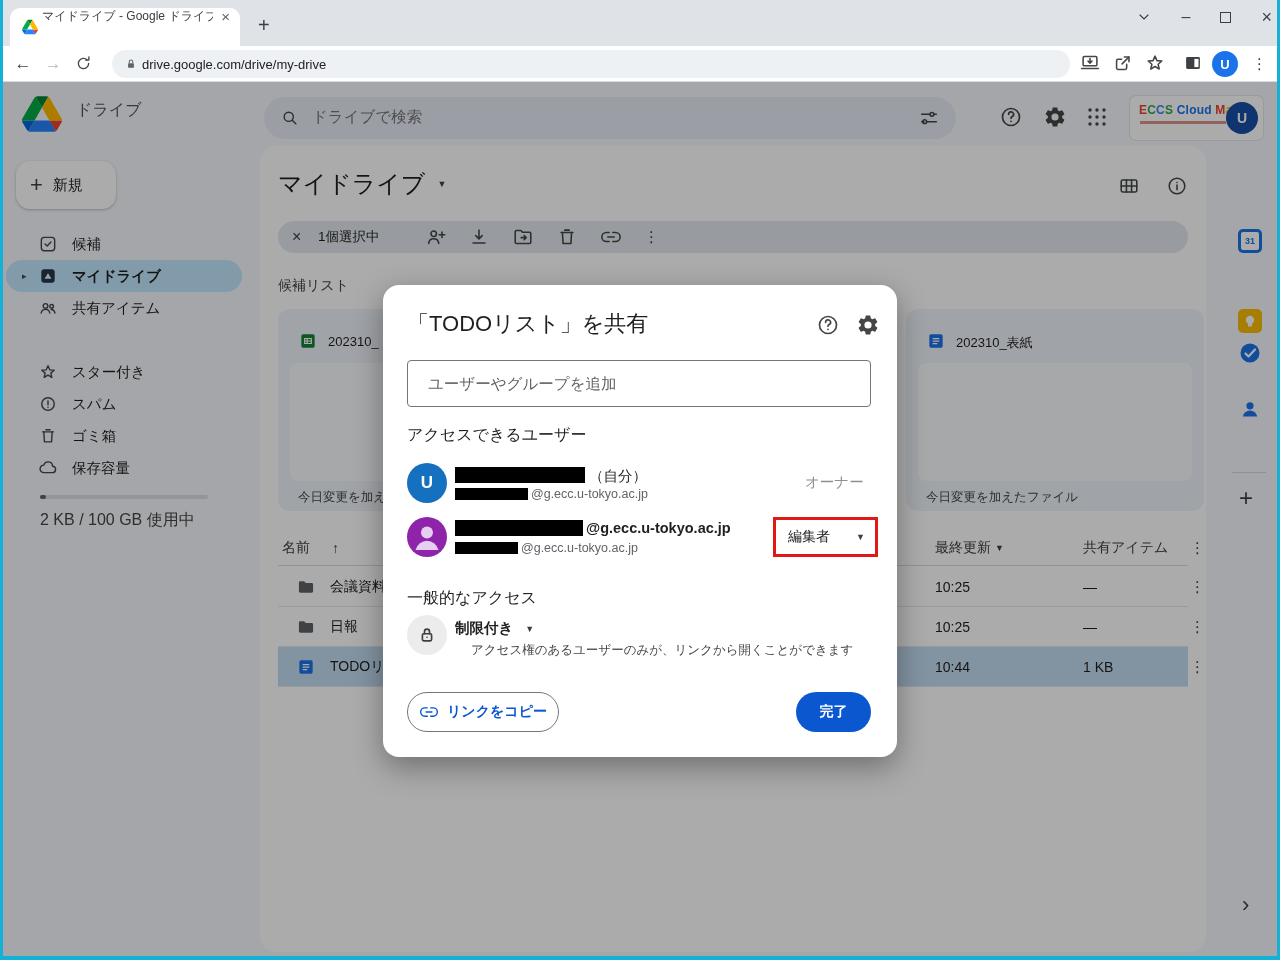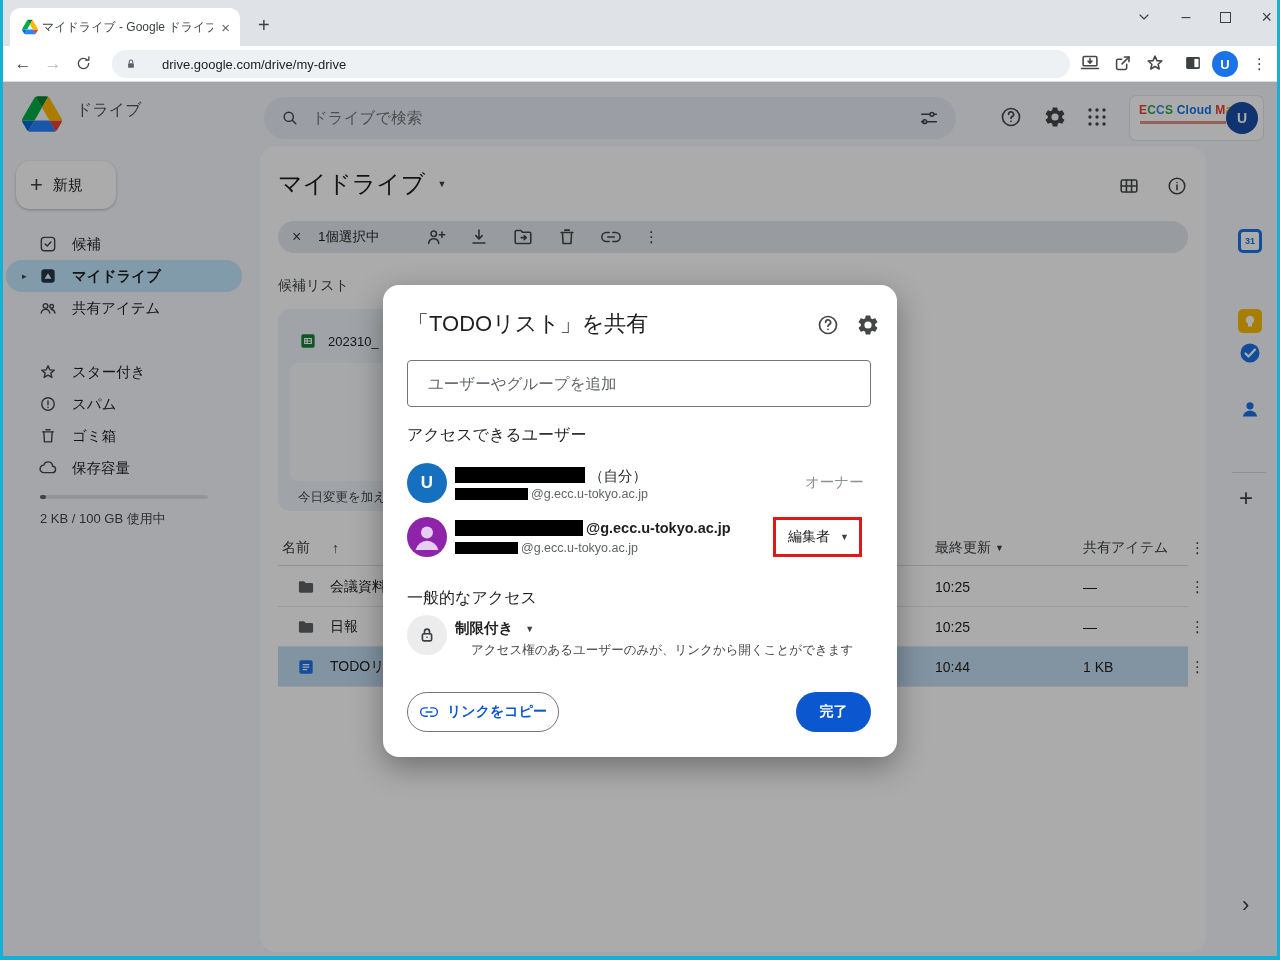--- a/index.html
+++ b/index.html
@@ -8,69 +8,69 @@
   *{margin:0;padding:0;box-sizing:border-box}
   body{width:1280px;height:960px;position:relative;overflow:hidden;background:#dfe2e7;
        font-family:"Liberation Sans","DejaVu Sans",sans-serif;color:#1f1f1f}
   .abs{position:absolute}
   svg.ic{stroke:var(--ink);fill:none;stroke-width:1.7;stroke-linecap:round;stroke-linejoin:round}
   svg.icf{fill:var(--ink);stroke:none}
 
   
   .titlebar{position:absolute;top:0;left:0;right:0;height:46px;background:#dfe2e7}
   .tab{position:absolute;left:10px;top:8px;width:230px;height:38px;background:#fff;
-       border-radius:10px 10px 0 0;display:flex;align-items:center;padding:0 10px;gap:8px}
+       border-radius:10px 10px 0 0;display:flex;padding:0 10px;gap:8px}
   .tab-title{font-size:12px;color:#3c4043;white-space:nowrap;overflow:hidden;flex:1}
   .tab-close{font-size:15px;color:#5f6368;cursor:default}
   .newtab{position:absolute;left:258px;top:14px;font-size:20px;color:#3c4043}
   .wc{position:absolute;top:0;right:8px;height:34px;display:flex;align-items:center;gap:30px;color:#3c4043}
   .wc .sq{width:11px;height:11px;border:1.5px solid #3c4043}
   .toolbar{position:absolute;top:46px;left:0;right:0;height:36px;background:#fff;
            border-bottom:1px solid #d6d9de;display:flex;align-items:center}
   .navbtn{width:30px;text-align:center;font-size:17px;color:#3f4348}
   .navbtn.dis{color:#b4b8bd}
   .urlbar{position:absolute;left:112px;top:4px;width:958px;height:28px;border-radius:14px;
-          background:#eef1f4;display:flex;align-items:center;padding:0 12px;gap:24px}
+          background:#eef1f4;display:flex;align-items:center;padding:0 12px;gap:4px}
   .url{font-size:13px;color:#202124}
   .tb-ic{position:absolute;top:6px}
   .avatar{border-radius:50%;background:var(--accentBright);color:#fff;display:flex;
           align-items:center;justify-content:center;font-weight:bold}
 
   
   .webpage{position:absolute;top:82px;left:0;right:0;bottom:0;background:#f6f8fc}
   .dim{position:absolute;inset:0;background:rgba(0,0,0,.33);z-index:10}
 
   
   .gd-logo{left:22px;top:12px;width:40px;height:40px}
   .gd-name{left:76px;top:18px;font-size:16px;color:#51555a}
   .search{left:264px;top:15px;width:692px;height:42px;border-radius:21px;background:#e7edf6;
           display:flex;align-items:center;padding:0 16px;gap:12px}
   .search input{border:none;background:transparent;outline:none;font-size:15.5px;flex:1;
-          font-family:Liberation Serif, serif;color:#1f1f1f}
+          font-family:Liberation Mono, monospace;color:#1f1f1f}
   .hicon{top:23px;width:24px;height:24px}
   .eccs{left:1130px;top:14px;width:133px;height:44px;background:#fff;border-radius:6px;
         box-shadow:0 0 0 1px #e3e6ea}
   .eccs-letters{position:absolute;left:9px;top:7px;font-size:12px;font-weight:bold;letter-spacing:.2px}
   .eccs-sub{position:absolute;left:10px;top:25px;width:86px;height:3px;background:#c0392b;opacity:.55}
   .eccs .avatar{position:absolute;right:5px;top:6px;width:32px;height:32px;background:#174ea6;font-size:14px}
 
   
   .newbtn{left:16px;top:79px;width:100px;height:48px;background:#fff;border-radius:14px;
           box-shadow:0 1px 3px rgba(0,0,0,.25);display:flex;align-items:center;gap:10px;
           padding:0 14px;font-size:15px}
   .newbtn .plus{font-size:22px;color:#3c4043}
   .nav-item{left:6px;width:236px;height:32px;border-radius:16px;display:flex;align-items:center;
             font-size:14.5px;color:#1f1f1f}
   .nav-item .nicon{position:absolute;left:32px;width:20px;height:20px}
   .nav-item .nlabel{position:absolute;left:66px;white-space:nowrap}
   .nav-item.selected{background:var(--navSelected);font-weight:bold}
   .nav-item .exp{position:absolute;left:16px;font-size:9px;color:#3c4043}
   .progress{left:40px;top:413px;width:168px;height:4px;border-radius:2px;background:#dcdfe4}
   .progress .fill{width:6px;height:4px;border-radius:2px;background:#5f6368}
-  .storage{left:40px;top:428px;font-size:13px;color:var(--ink)}
+  .storage{left:40px;top:428px;font-size:16px;color:var(--ink)}
 
   
   .main{left:260px;top:64px;width:946px;height:806px;background:#fff;border-radius:16px}
   .m-title{left:18px;top:22px;font-size:24px;display:flex;align-items:center;gap:12px}
   .caret{font-size:9px;color:#3c4043}
   .viewic{top:29px;width:22px;height:22px}
   .seltb{left:18px;top:75px;width:910px;height:32px;border-radius:16px;background:#e3e8ee;
          display:flex;align-items:center}
   .seltb .x{position:absolute;left:14px;font-size:16px;color:#3c4043}
   .selcount{position:absolute;left:40px;font-size:13.5px}
@@ -105,21 +105,21 @@
   .d-hic{top:28px;width:24px;height:24px}
   .d-input{left:24px;top:75px;width:464px;height:47px;border:1px solid #747775;border-radius:4px;
            font-size:15.5px;padding:0 20px;outline:none;font-family:inherit;color:#1f1f1f;background:#fff}
   .d-input::placeholder{color:#5f6368}
   .d-sec{font-size:16px;color:#1f1f1f}
   .p-avatar{width:40px;height:40px;border-radius:50%;overflow:hidden}
   .redact{background:#000;position:absolute}
   .p-name{position:absolute;font-size:14.5px}
   .p-mail{position:absolute;font-size:12.5px;color:#5f6368}
   .role-owner{position:absolute;font-size:14.5px;color:#8b9096}
-  .role-chip{position:absolute;border:3px solid var(--annotation);width:89px;height:40px;
+  .role-chip{position:absolute;border:3px solid var(--annotation);width:105px;height:40px;
              display:flex;align-items:center;justify-content:space-between;padding:0 10px 0 12px;font-size:14px}
   .ga-circle{width:40px;height:40px;border-radius:50%;background:#ececec;display:flex;
              align-items:center;justify-content:center}
   .ga-name{position:absolute;left:72px;top:334px;font-size:14.5px;font-weight:bold;display:flex;gap:12px;align-items:center}
   .ga-desc{position:absolute;left:88px;top:357px;font-size:12.5px;color:var(--ink)}
   .btn-copy{left:24px;top:407px;width:152px;height:40px;border:1px solid #747775;border-radius:20px;
             display:flex;align-items:center;justify-content:center;gap:8px;color:var(--accent);
             font-size:14px;font-weight:bold;background:#fff}
   .btn-done{left:413px;top:407px;width:75px;height:40px;border-radius:20px;background:var(--accent);
             color:#fff;font-size:14px;font-weight:bold;display:flex;align-items:center;justify-content:center}
@@ -343,20 +343,29 @@
     </div>
 
     <div class="abs sugg">候補リスト</div>
 
     <div class="abs card" style="left:18px">
       <svg class="cicon" viewBox="0 0 24 24">
           <rect x="4" y="4" width="16" height="16" rx="2" fill="var(--sheetGreen)"></rect>
           <path d="M8 9h8v6H8zM8 12h8M11 9v6" stroke="#fff" fill="none" stroke-width="1.4"></path>
         </svg>
       <span class="cname">202310_</span>
+      <div class="thumb"></div>
+      <span class="ccap">今日変更を加えたファイル</span>
+    </div>
+    <div class="abs card" style="left:646px">
+      <svg class="cicon" viewBox="0 0 24 24">
+          <rect x="4" y="4" width="16" height="16" rx="2" fill="var(--accentBright)"></rect>
+          <path d="M8 9h8M8 12h8M8 15h5.5" stroke="#fff" fill="none" stroke-width="1.5"></path>
+        </svg>
+      <span class="cname">202310_表紙</span>
       <div class="thumb"></div>
       <span class="ccap">今日変更を加えたファイル</span>
     </div>
 
     <div class="abs thead">
       <span class="cell" style="left:4px">
           <span>名前</span>
         </span>
       <span class="cell" style="left:54px">↑</span>
       <span class="cell c-mod"><span>最終更新</span>&nbsp;<span class="caret">▼</span></span>

